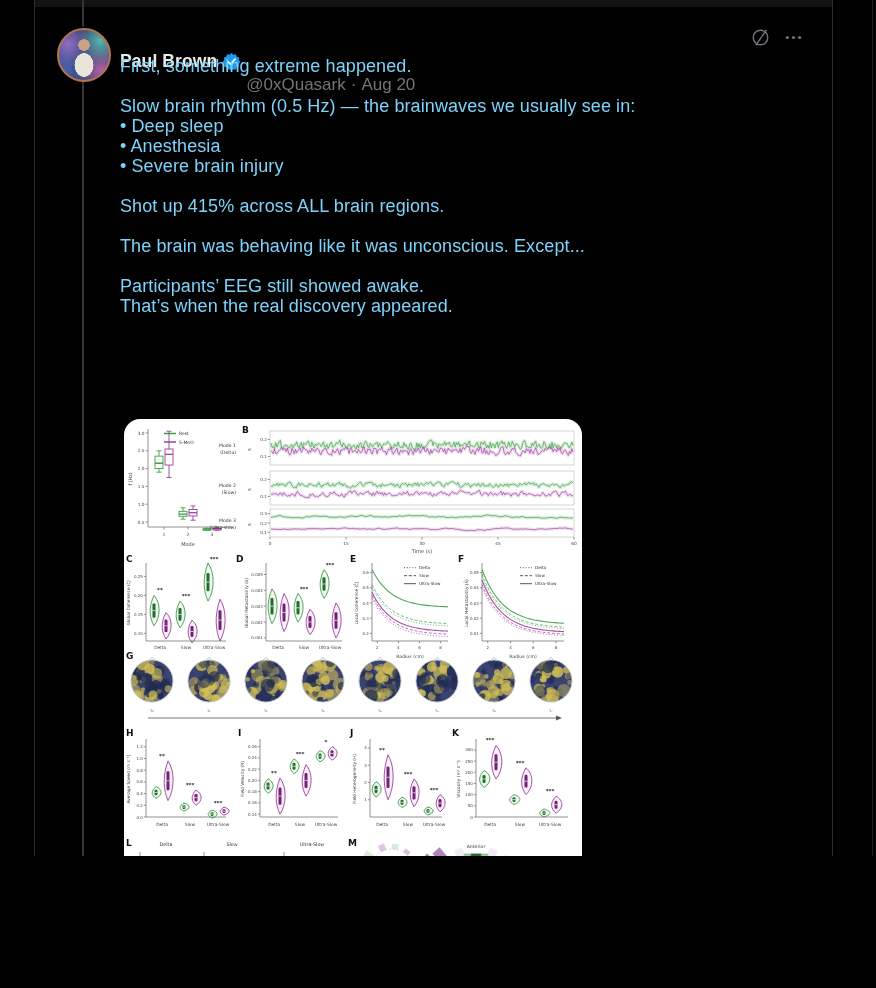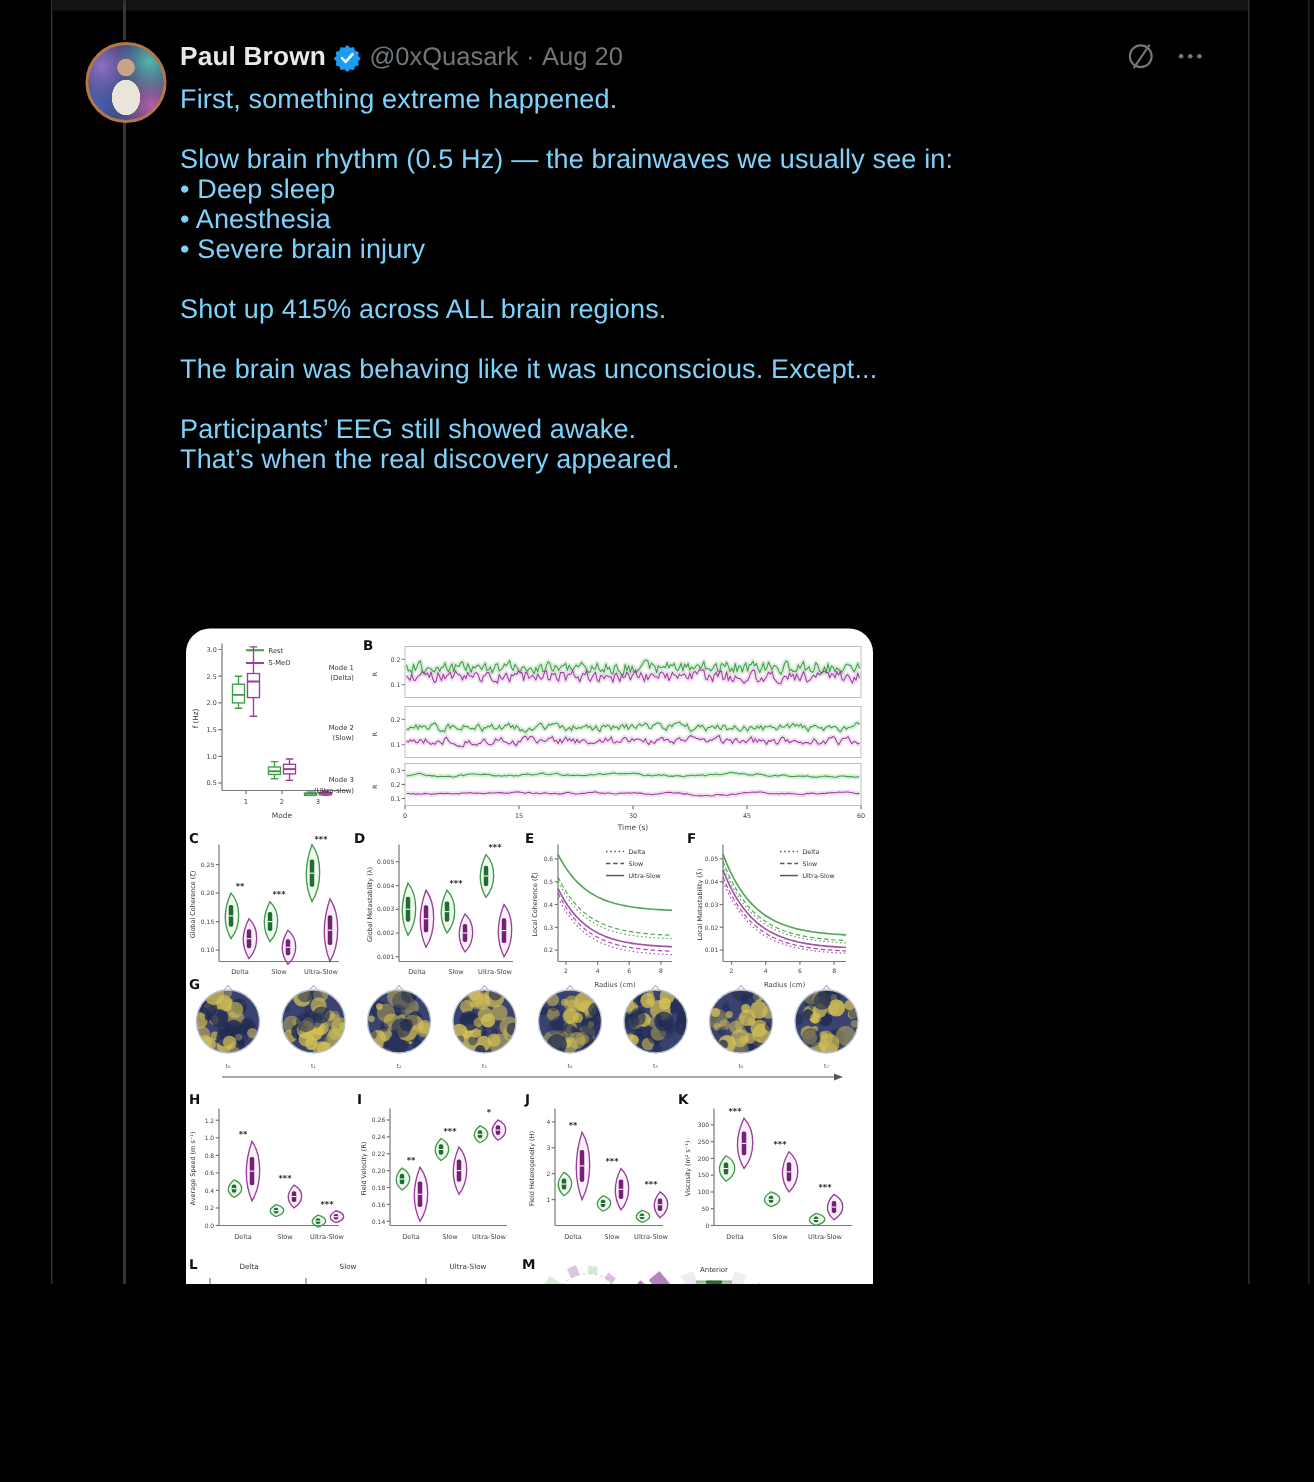--- a/index.html
+++ b/index.html
@@ -14,21 +14,21 @@
       radial-gradient(circle at 50% 30%, #caa285 0 13%, rgba(0,0,0,0) 14%),
       radial-gradient(ellipse 32% 40% at 50% 70%, #e9e5da 0 58%, rgba(0,0,0,0) 60%),
       radial-gradient(circle at 18% 28%, #8f6fc5, rgba(0,0,0,0) 42%),
       radial-gradient(circle at 82% 22%, #58b5ae, rgba(0,0,0,0) 40%),
       radial-gradient(circle at 84% 80%, #b05fa8, rgba(0,0,0,0) 46%),
       radial-gradient(circle at 12% 78%, #4a5fae, rgba(0,0,0,0) 46%),
       linear-gradient(150deg,#3a3f72,#24425f);}
   .header-row{position:absolute;left:120px;top:27px;display:flex;align-items:center;gap:5px;}
   .name{font-size:17.5px;font-weight:bold;color:#e7e9ea;letter-spacing:0.1px;}
   .badge{display:flex;margin-top:1px;}
-  .meta{font-size:17px;color:#71767b;}
+  .meta{font-size:17px;color:#71767b;margin-top:48px;}
   .action-icons{position:absolute;left:750px;top:27px;display:flex;gap:12px;align-items:center;}
   .tweet-text{position:absolute;left:120px;top:56px;width:706px;font-size:18px;line-height:20px;
     color:#7dd3fc;white-space:pre-line;letter-spacing:0.1px;}
   .figure-card{position:absolute;left:124px;top:419px;width:458px;height:556px;background:#fff;
     border-radius:16px;overflow:hidden;}
   svg{display:block;}
 </style>
 </head>
 <body>
 

